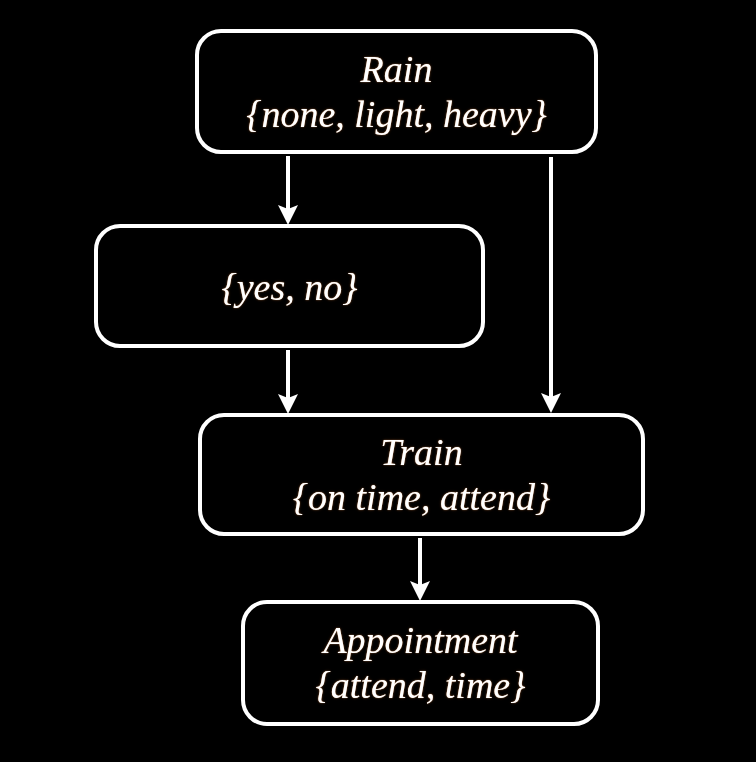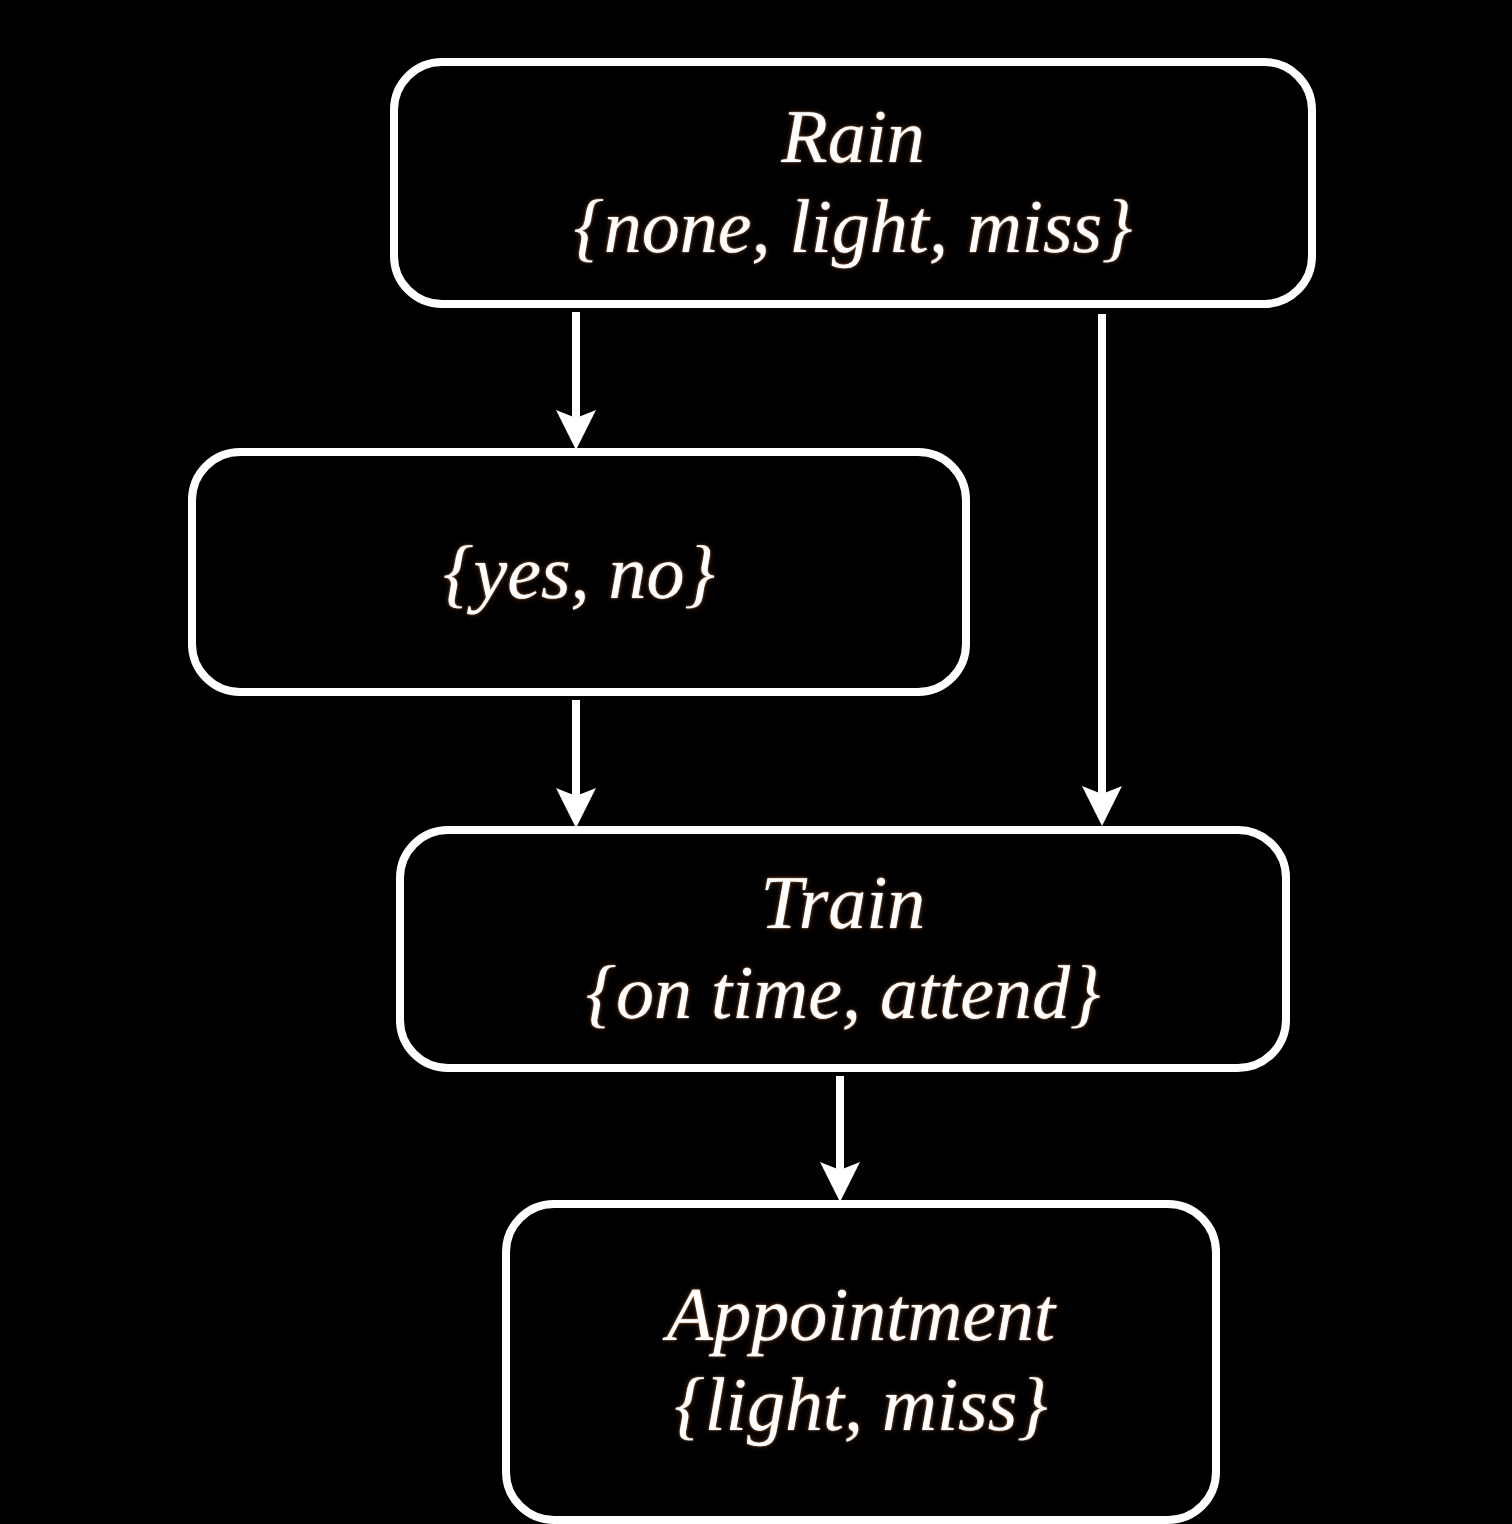--- a/index.html
+++ b/index.html
@@ -47,24 +47,24 @@
   }
   .node .node-title {
     font-size: 38px;
     white-space: nowrap;
   }
   .node .node-states {
     font-size: 38px;
     white-space: nowrap;
     margin-top: 2px;
   }
-  #node-rain     { left: 195px; top: 29px;  width: 463px; height: 125px; }
+  #node-rain     { left: 195px; top: 29px;  width: 403px; height: 125px; }
   #node-maint    { left: 94px;  top: 224px; width: 391px; height: 124px; }
   #node-train    { left: 198px; top: 413px; width: 447px; height: 123px; }
-  #node-appt     { left: 251px; top: 600px; width: 359px; height: 162px; }
+  #node-appt     { left: 241px; top: 600px; width: 359px; height: 126px; }
 </style>
 </head>
 <body>
 
 <div id="canvas">
 
   <svg id="edge-layer" viewBox="0 0 756 762" width="756" height="762" xmlns="http://www.w3.org/2000/svg">
     <defs>
       <marker id="arrowhead" markerWidth="5" markerHeight="5" refX="2.5" refY="2.5" orient="auto" markerUnits="strokeWidth">
         <path d="M 0 0 L 5 2.5 L 0 5 L 1.0 2.5 Z" fill="#ffffff"></path>
@@ -83,30 +83,30 @@
       <line x1="288" y1="350" x2="288" y2="404" stroke="#ffffff" stroke-width="4" marker-end="url(#arrowhead)"></line>
     </g>
 
     <g>
       <line x1="420" y1="538" x2="420" y2="591" stroke="#ffffff" stroke-width="4" marker-end="url(#arrowhead)"></line>
     </g>
   </svg>
 
   <div class="node" id="node-rain">
     <div class="node-title">Rain</div>
-    <div class="node-states">{none, light, miss}</div>
+    <div class="node-states">{none, light, heavy}</div>
   </div>
 
   <div class="node" id="node-maint">
     <div class="node-states">{yes, no}</div>
   </div>
 
   <div class="node" id="node-train">
     <div class="node-title">Train</div>
     <div class="node-states">{on time, attend}</div>
   </div>
 
   <div class="node" id="node-appt">
     <div class="node-title">Appointment</div>
-    <div class="node-states">{light, miss}</div>
+    <div class="node-states">{attend, time}</div>
   </div>
 
 </div>
 
 </body></html>

